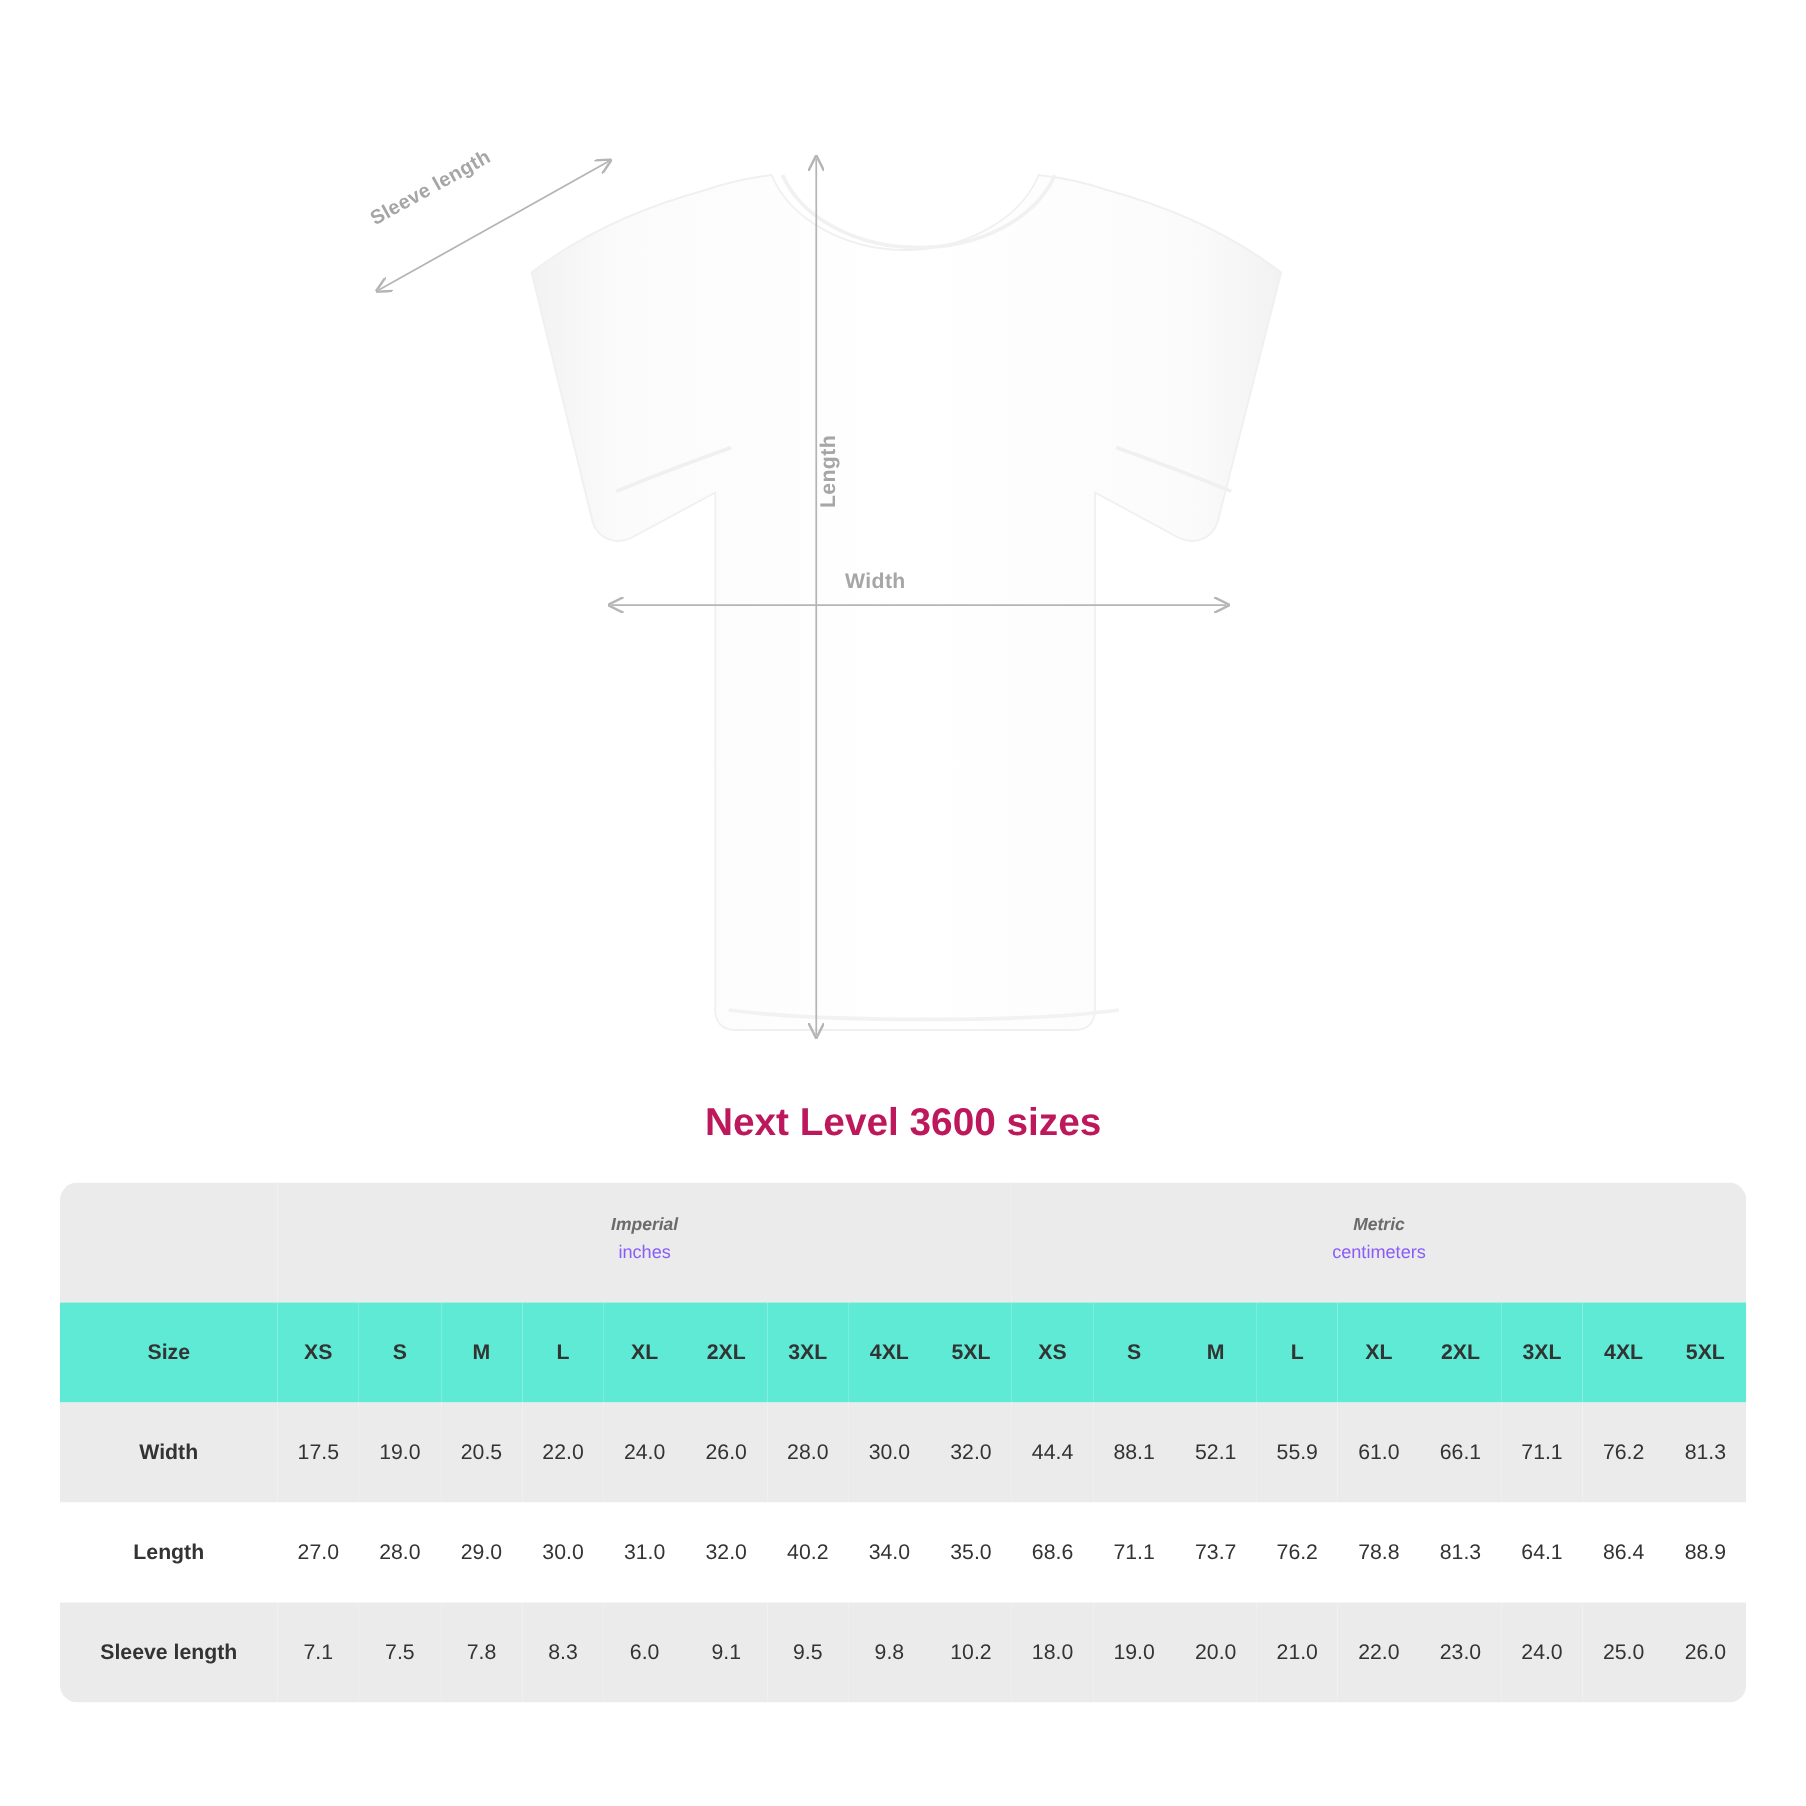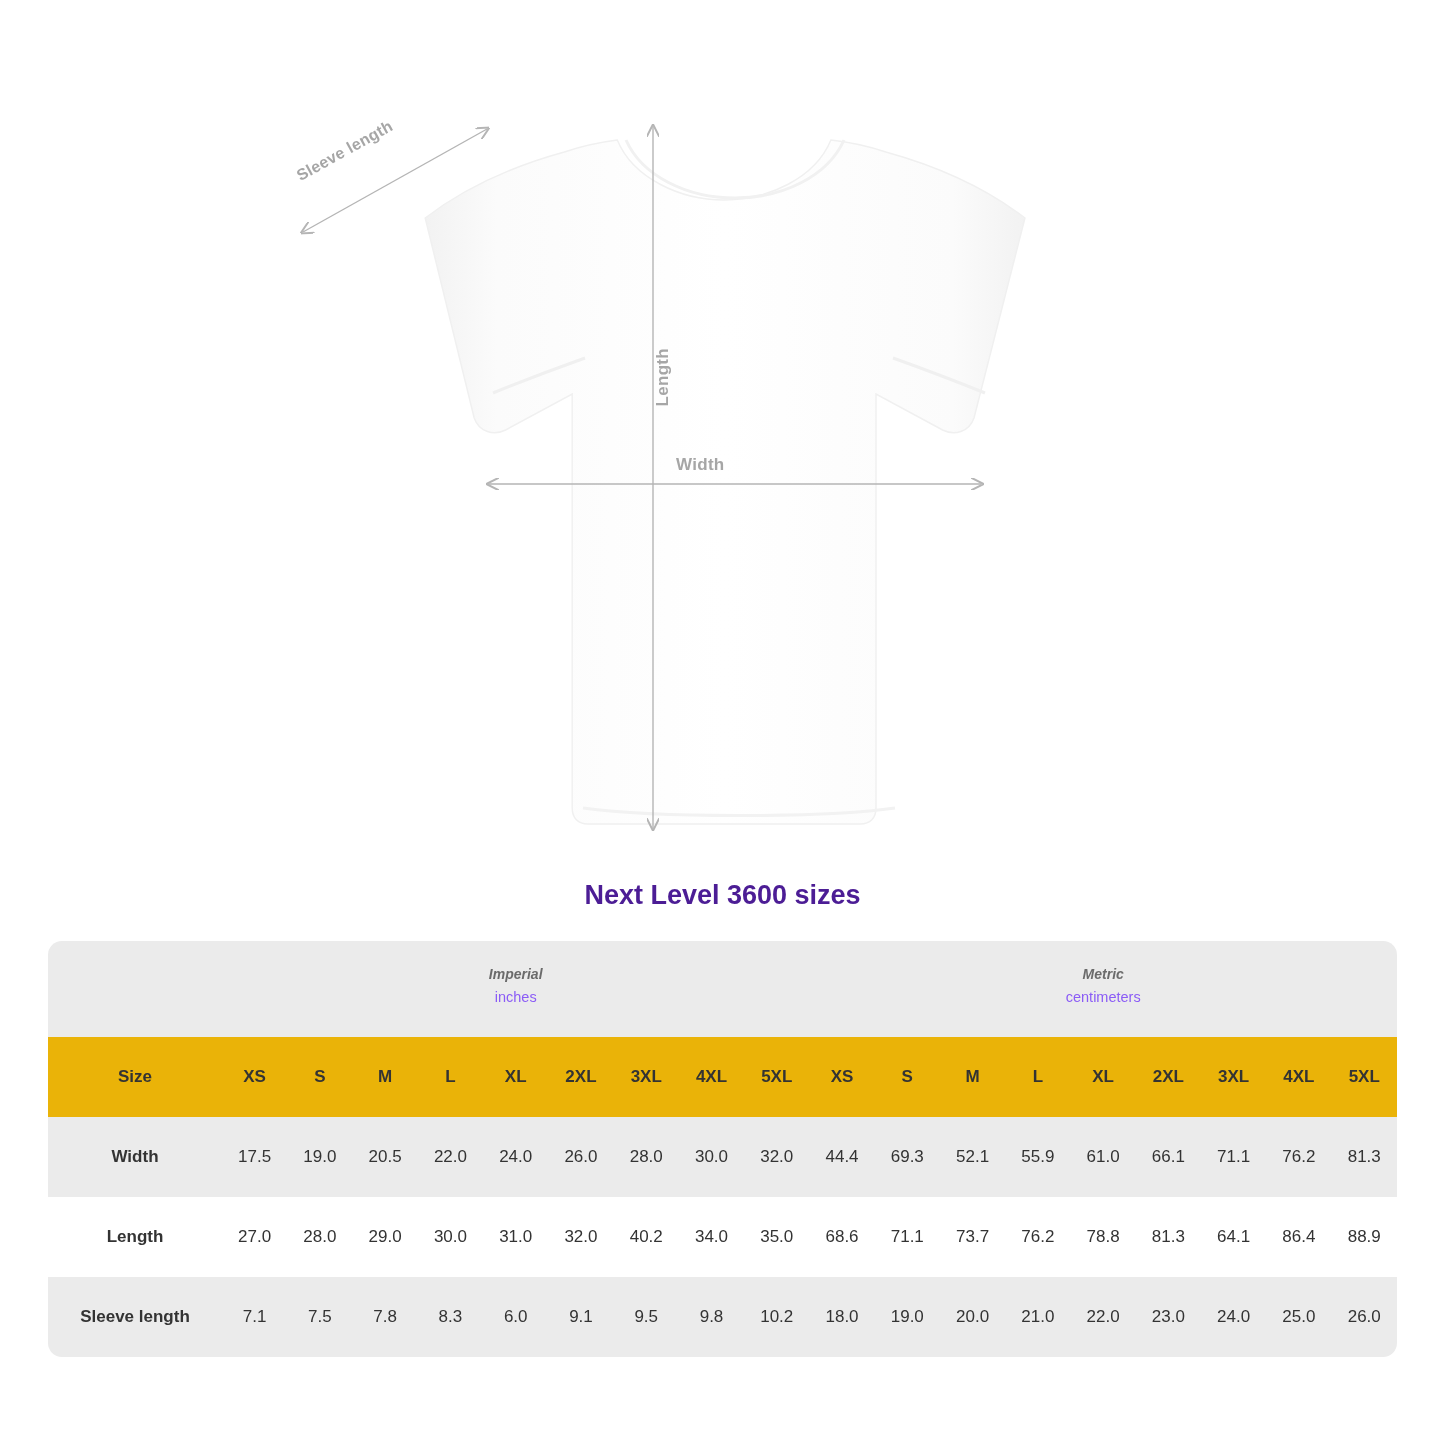--- a/index.html
+++ b/index.html
@@ -61,23 +61,23 @@
   }
   .label-width {
     left: 676px;
     top: 455px;
     font-size: 17px;
   }
 
   
   .title {
     text-align: center;
-    font-size: 27px;
-    font-weight: bold;
-    color: #4c1d95;
+    font-size: 31px;
+    font-weight: bold;
+    color: #be185d;
     margin: 0;
     padding-top: 30px;
   }
   .subtitle {
     text-align: center;
     font-size: 16.5px;
     font-style: italic;
     color: #555;
     margin: 14px 0 0 0;
   }
@@ -112,21 +112,21 @@
     line-height: 1.25;
   }
   .unit-sub {
     font-size: 14.5px;
     color: #8b5cf6;
     font-style: normal;
     font-weight: normal;
     line-height: 1.9;
   }
   .row-size td {
-    background: #eab308;
+    background: #5eead4;
     height: 78px;
     font-weight: bold;
     font-size: 17px;
     color: #333;
   }
   .row-shade td {
     background: #ebebeb;
     height: 78px;
   }
   .row-plain td {
@@ -253,21 +253,21 @@
         <td class="val">17.5</td>
         <td class="val">19.0</td>
         <td class="val">20.5</td>
         <td class="val">22.0</td>
         <td class="val">24.0</td>
         <td class="val">26.0</td>
         <td class="val">28.0</td>
         <td class="val">30.0</td>
         <td class="val">32.0</td>
         <td class="val">44.4</td>
-        <td class="val">69.3</td>
+        <td class="val">88.1</td>
         <td class="val">52.1</td>
         <td class="val">55.9</td>
         <td class="val">61.0</td>
         <td class="val">66.1</td>
         <td class="val">71.1</td>
         <td class="val">76.2</td>
         <td class="val">81.3</td>
       </tr>
 
       <tr class="row-plain">

